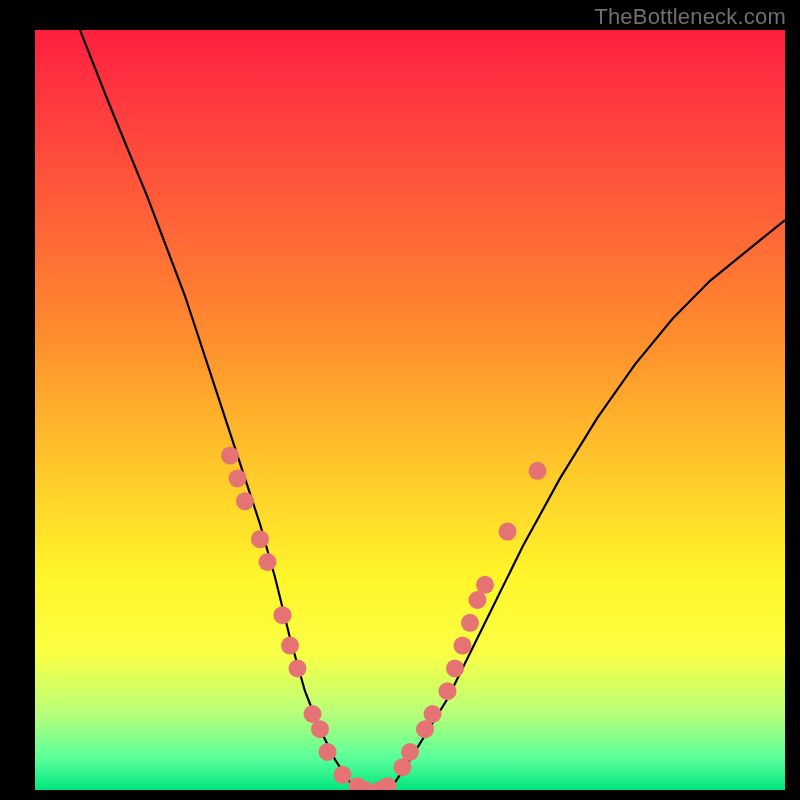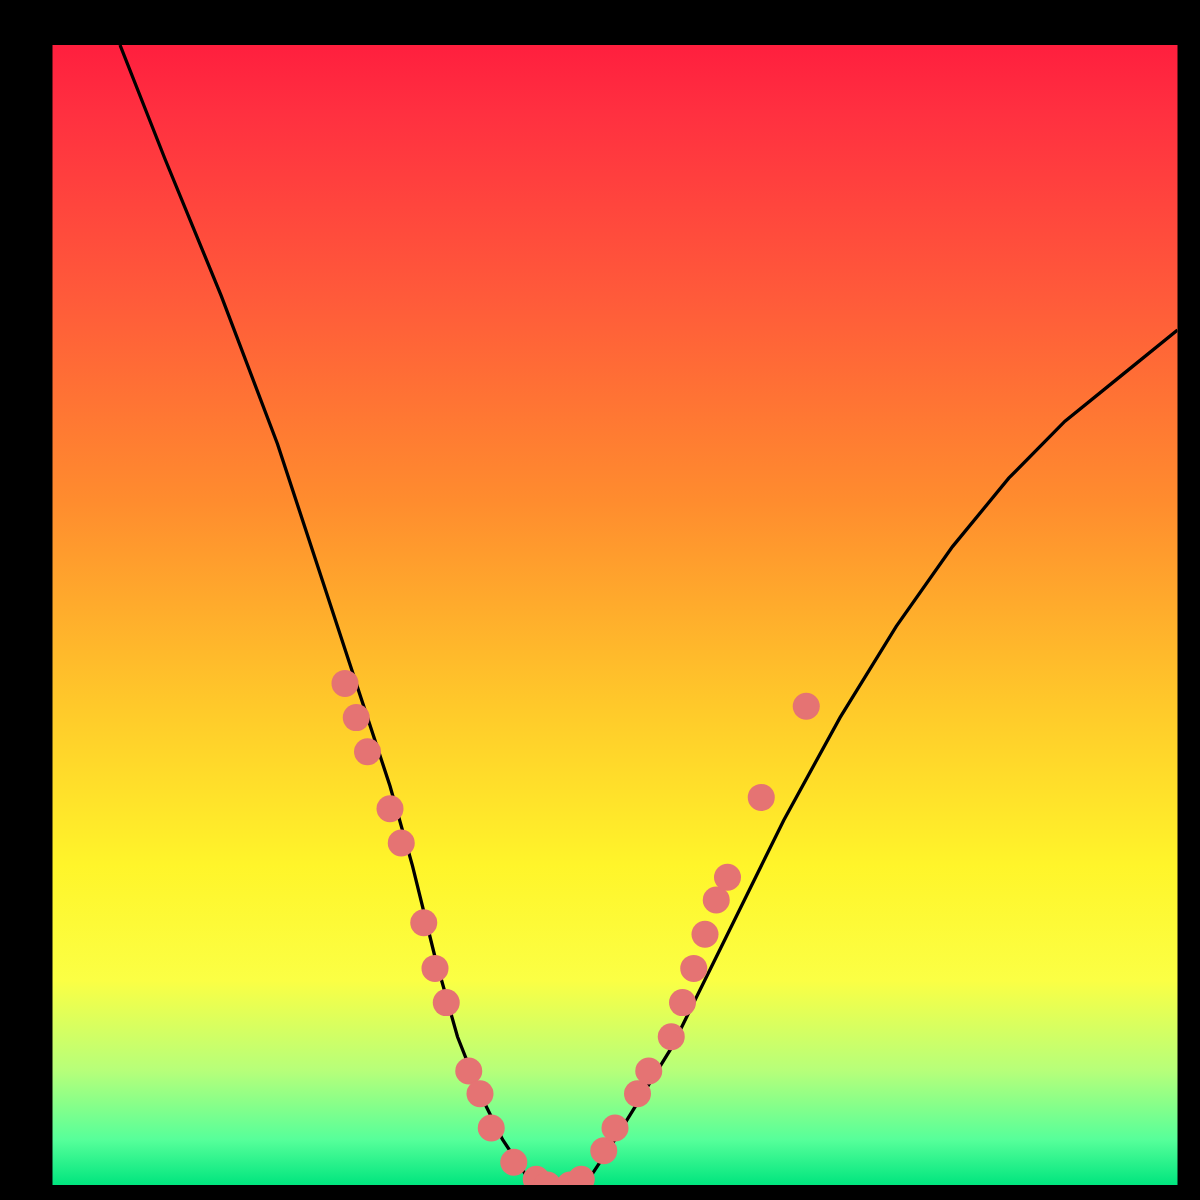--- a/index.html
+++ b/index.html
@@ -87,13 +87,14 @@
           <circle cx="420.0" cy="638.4" r="9" fill="#e57373"></circle>
           <circle cx="427.5" cy="615.6" r="9" fill="#e57373"></circle>
           <circle cx="435.0" cy="592.8" r="9" fill="#e57373"></circle>
           <circle cx="442.5" cy="570.0" r="9" fill="#e57373"></circle>
           <circle cx="450.0" cy="554.8" r="9" fill="#e57373"></circle>
           <circle cx="472.5" cy="501.6" r="9" fill="#e57373"></circle>
           <circle cx="502.5" cy="440.8" r="9" fill="#e57373"></circle>
         </g>
     </svg>
   </div>
+  <div class="watermark">TheBottleneck.com</div>
 </div>
 
 </body></html>

